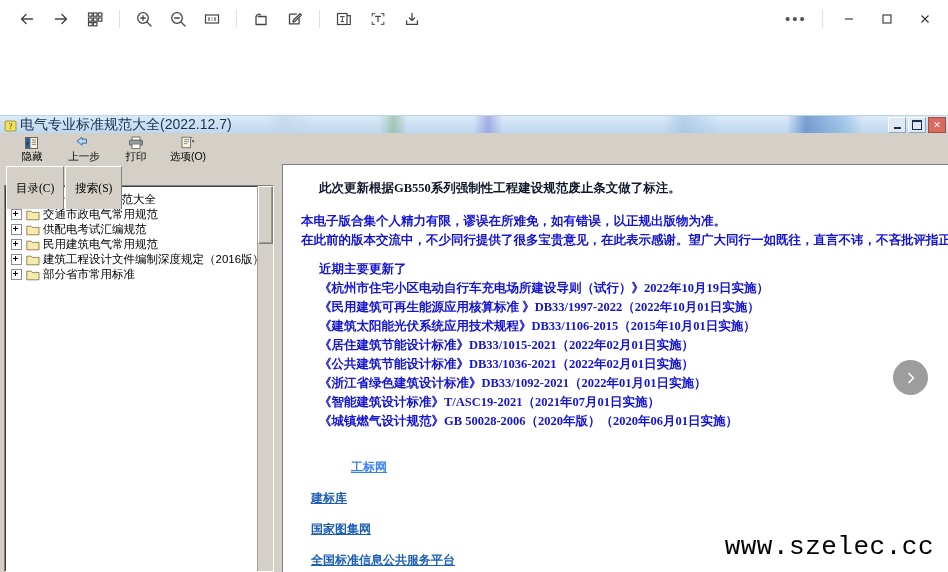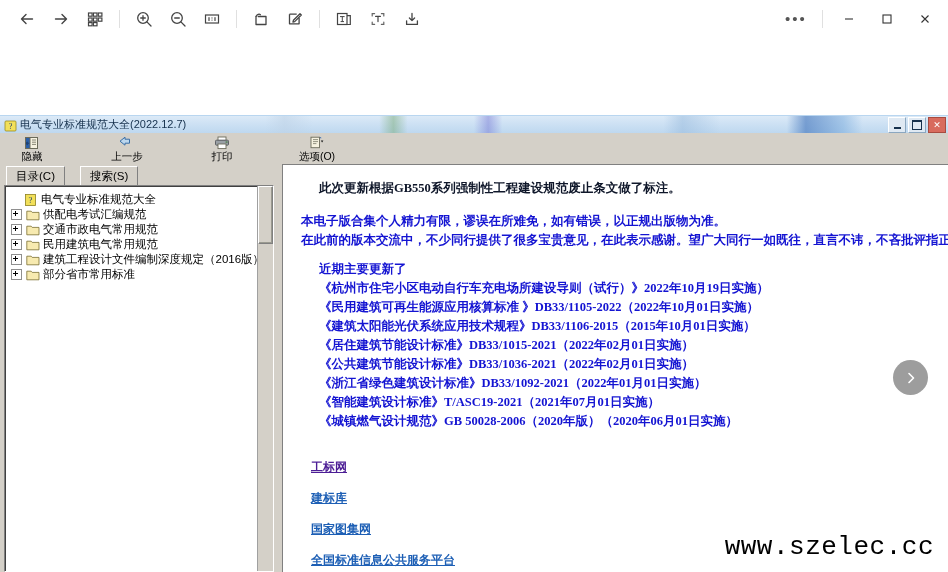--- a/index.html
+++ b/index.html
@@ -51,21 +51,21 @@
         rgba(255,255,255,0) 50%, rgba(110,110,210,.45) 51.5%, rgba(255,255,255,0) 53%,
         rgba(255,255,255,0) 70%, rgba(150,185,220,.5) 72%, rgba(255,255,255,0) 76%,
         rgba(255,255,255,0) 83%, rgba(70,120,190,.65) 85%, rgba(120,170,220,.5) 89%, rgba(255,255,255,0) 91%);
     pointer-events:none;
   }
   .chm-title-icon {
     width:13px; height:13px; margin:0 3px 0 4px; flex:0 0 auto;
     position:relative; z-index:2;
   }
   .chm-title-text {
-    font-size:11px; color:#16314d; white-space:nowrap;
+    font-size:14px; color:#16314d; white-space:nowrap;
     position:relative; z-index:2;
     font-family:"Liberation Sans", sans-serif;
   }
   .chm-title-btns {
     position:absolute; right:2px; top:1px; display:flex; gap:2px; z-index:3;
   }
   .ctb {
     width:16px; height:14px; background:#dfe9f3;
     border:1px solid #8ba7c0; border-top-color:#fff; border-left-color:#fff;
     display:flex; align-items:center; justify-content:center;
@@ -75,44 +75,43 @@
   .ctb-min span { width:7px; height:2px; background:#16314d; margin-top:5px; }
   .ctb-max span { width:8px; height:7px; border:1px solid #16314d; border-top-width:2px; }
   .ctb-close { background:#d86b5e; border-color:#a84b40; }
   .ctb-close span { color:#fff; font-size:9px; line-height:9px; font-family:"Liberation Sans",sans-serif; }
 
   
   .chm-toolbar {
     height:31px; background:#d4d0c8;
     display:flex; align-items:flex-start; padding:2px 0 0 6px;
     border-bottom:1px solid #9a9a90;
-    gap:43px;
   }
   .chm-tb-btn {
     display:flex; flex-direction:column; align-items:center; justify-content:flex-start;
     min-width:44px; padding:1px 4px 0 4px; cursor:pointer;
   }
   .chm-tb-label { font-size:10.5px; color:#000; margin-top:-1px; white-space:nowrap;
     font-family:"Liberation Sans", sans-serif; }
   .chm-tb-icon { width:18px; height:15px; position:relative; }
 
   
   .chm-body { position:absolute; left:0; top:48px; right:0; bottom:0; display:flex; }
 
   .left-pane {
     width:278px; background:#d4d0c8; position:relative; box-sizing:border-box;
     padding:2px 2px 0 2px;
   }
   .tabs { display:flex; height:19px; padding-left:4px; position:relative; z-index:2; }
   .tab {
-    height:18px; padding:0 9px; font-size:11.5px; color:#000;
+    height:18px; padding:12px 9px; font-size:11.5px; color:#000;
     display:flex; align-items:center; cursor:pointer; background:#d4d0c8;
     border:1px solid #ffffff; border-right-color:#808080; border-bottom:none;
-    margin-right:15px;
-    font-family:Liberation Sans, sans-serif;
+    margin-right:1px;
+    font-family:Liberation Serif, serif;
   }
   .tab.active { background:#d4d0c8; position:relative; top:0; font-weight:normal; }
   .tree-box {
     position:absolute; left:4px; top:21px; right:4px; bottom:0;
     background:#ffffff;
     border:1px solid #808080; border-right-color:#fff; border-bottom-color:#fff;
     box-shadow: inset 1px 1px 0 #404040;
     overflow:hidden;
   }
   .tree-inner { padding:6px 0 0 2px; }
@@ -162,21 +161,21 @@
   .c-bold-black { font-weight:bold; color:#0f172a; }
   .c-bold-blue { font-weight:bold; color:#1414d2; }
   .c-indent { padding-left:18px; }
   .c-gap-10 { height:10px; }
   .c-gap-14 { height:14px; }
   .c-gap-20 { height:20px; }
   .link {
     font-size:12px; font-weight:bold; text-decoration:underline; cursor:pointer;
     display:inline-block;
   }
-  .link-orange { color:#4c1d95; }
+  .link-orange { color:#3b82f6;margin-left:40px; }
   .link-blue { color:#1d5fb5; }
   .link-row { padding-left:10px; line-height:30px; }
 
   .watermark {
     position:absolute; right:14px; bottom:10px;
     font-size:26px; color:#000000; letter-spacing:0.5px;
     font-family:Liberation Mono, monospace; user-select:none;
   }
 
   .next-fab {
@@ -406,31 +405,31 @@
               <span>电气专业标准规范大全</span>
             </div>
 
             <div class="tree-row">
               <div class="expander box"></div>
               <div class="node-icon">
                 <svg width="14" height="12" viewBox="0 0 14 12">
                   <path d="M.8 2.2h4.4l1 1.2h6.8V10.8H.8Z" fill="#f7eab0" stroke="#7a6f30" stroke-width=".8"></path>
                 </svg>
               </div>
-              <span>供配电考试汇编规范</span>
+              <span>交通市政电气常用规范</span>
             </div>
 
             <div class="tree-row">
               <div class="expander box"></div>
               <div class="node-icon">
                 <svg width="14" height="12" viewBox="0 0 14 12">
                   <path d="M.8 2.2h4.4l1 1.2h6.8V10.8H.8Z" fill="#f7eab0" stroke="#7a6f30" stroke-width=".8"></path>
                 </svg>
               </div>
-              <span>交通市政电气常用规范</span>
+              <span>供配电考试汇编规范</span>
             </div>
 
             <div class="tree-row">
               <div class="expander box"></div>
               <div class="node-icon">
                 <svg width="14" height="12" viewBox="0 0 14 12">
                   <path d="M.8 2.2h4.4l1 1.2h6.8V10.8H.8Z" fill="#f7eab0" stroke="#7a6f30" stroke-width=".8"></path>
                 </svg>
               </div>
               <span>民用建筑电气常用规范</span>
@@ -472,21 +471,21 @@
           <div class="c-line c-bold-black c-indent">此次更新根据GB550系列强制性工程建设规范废止条文做了标注。</div>
           <div class="c-gap-14"></div>
 
           <div class="c-line c-bold-blue">本电子版合集个人精力有限，谬误在所难免，如有错误，以正规出版物为准。</div>
           <div class="c-line c-bold-blue">在此前的版本交流中，不少同行提供了很多宝贵意见，在此表示感谢。望广大同行一如既往，直言不讳，不吝批评指正。</div>
 
           <div class="c-gap-10"></div>
           <div class="c-line c-bold-blue c-indent">近期主要更新了</div>
 
           <div class="c-line c-bold-blue c-indent">《杭州市住宅小区电动自行车充电场所建设导则（试行）》2022年10月19日实施）</div>
-          <div class="c-line c-bold-blue c-indent">《民用建筑可再生能源应用核算标准 》DB33/1105-2022（2022年10月01日实施）</div>
+          <div class="c-line c-bold-blue c-indent">《民用建筑可再生能源应用核算标准 》DB33/1997-2022（2022年10月01日实施）</div>
           <div class="c-line c-bold-blue c-indent">《建筑太阳能光伏系统应用技术规程》DB33/1106-2015（2015年10月01日实施）</div>
           <div class="c-line c-bold-blue c-indent">《居住建筑节能设计标准》DB33/1015-2021（2022年02月01日实施）</div>
           <div class="c-line c-bold-blue c-indent">《公共建筑节能设计标准》DB33/1036-2021（2022年02月01日实施）</div>
           <div class="c-line c-bold-blue c-indent">《浙江省绿色建筑设计标准》DB33/1092-2021（2022年01月01日实施）</div>
           <div class="c-line c-bold-blue c-indent">《智能建筑设计标准》T/ASC19-2021（2021年07月01日实施）</div>
           <div class="c-line c-bold-blue c-indent">《城镇燃气设计规范》GB 50028-2006（2020年版）（2020年06月01日实施）</div>
 
           <div class="c-gap-20"></div>
 
           <div class="link-row">

